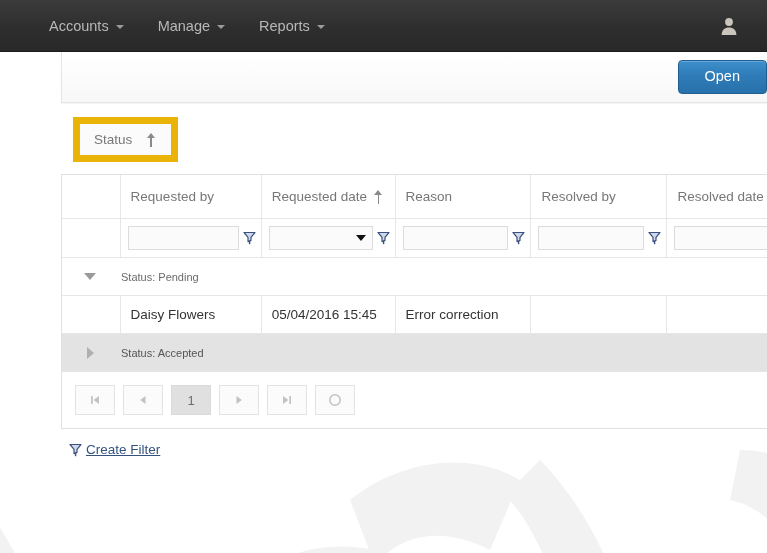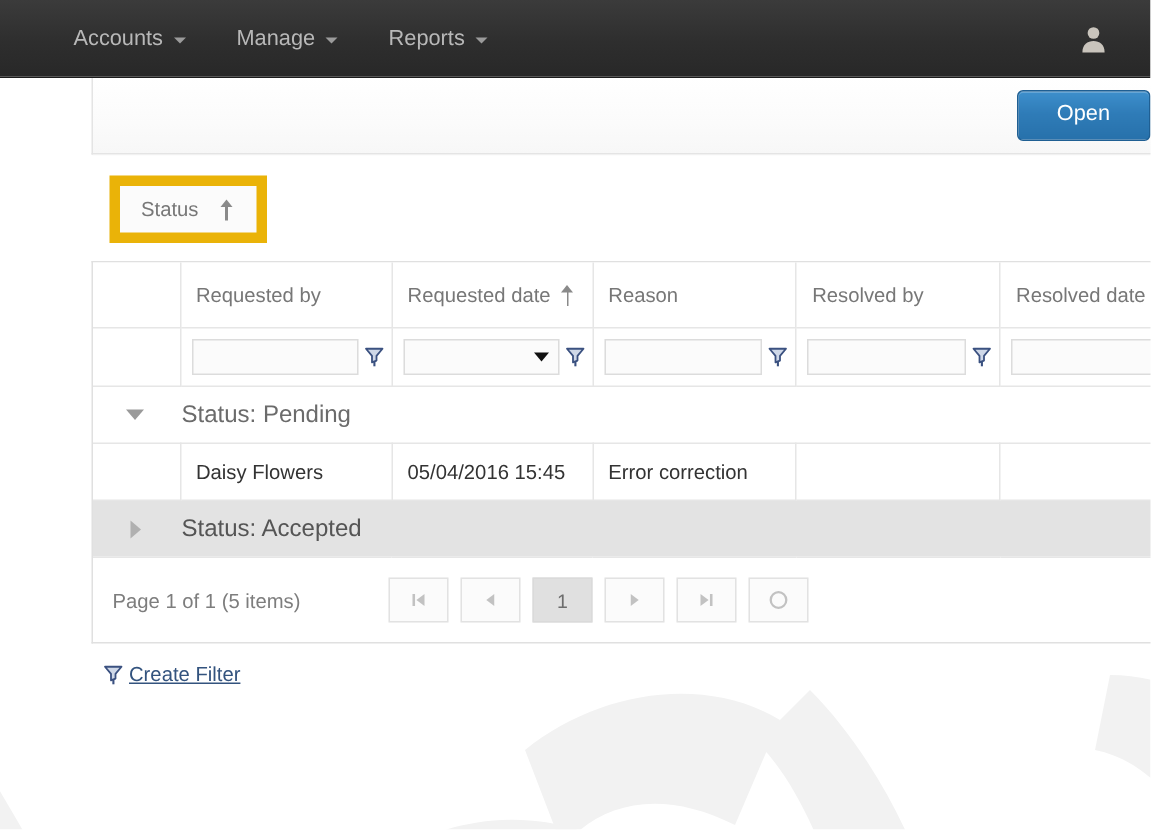--- a/index.html
+++ b/index.html
@@ -277,21 +277,21 @@
     border-top: 7px solid #9a9a9a;
   }
   .tri-right {
     width: 0; height: 0;
     border-top: 6px solid transparent;
     border-bottom: 6px solid transparent;
     border-left: 7px solid #b0b0b0;
   }
   .group-label {
     color: #6b6b6b;
-    font-size: 16px;
+    font-size: 11px;
     padding-left: 3px;
   }
   .group-accepted .group-label { color: #555; }
 
   
   tr.data-row td {
     padding: 11px 10px;
     font-size: 13.5px;
     color: #333;
     background: #ffffff;
@@ -569,21 +569,20 @@
               <span class="group-label">Status: Accepted</span>
             </div>
           </td>
         </tr>
 
       </tbody>
     </table>
   </div>
 
   <div class="pager">
-    <div class="pager-text">Page 1 of 1 (5 items)</div>
     <div class="pager-buttons">
       <div class="pbtn">
         <svg width="14" height="12" viewBox="0 0 14 12">
           <rect x="3" y="2" width="1.7" height="8" fill="#c2c2c2"></rect>
           <path d="M11 2 L11 10 L5.6 6 Z" fill="#c2c2c2"></path>
         </svg>
       </div>
       <div class="pbtn">
         <svg width="12" height="12" viewBox="0 0 12 12">
           <path d="M8.5 2 L8.5 10 L3.2 6 Z" fill="#c2c2c2"></path>

